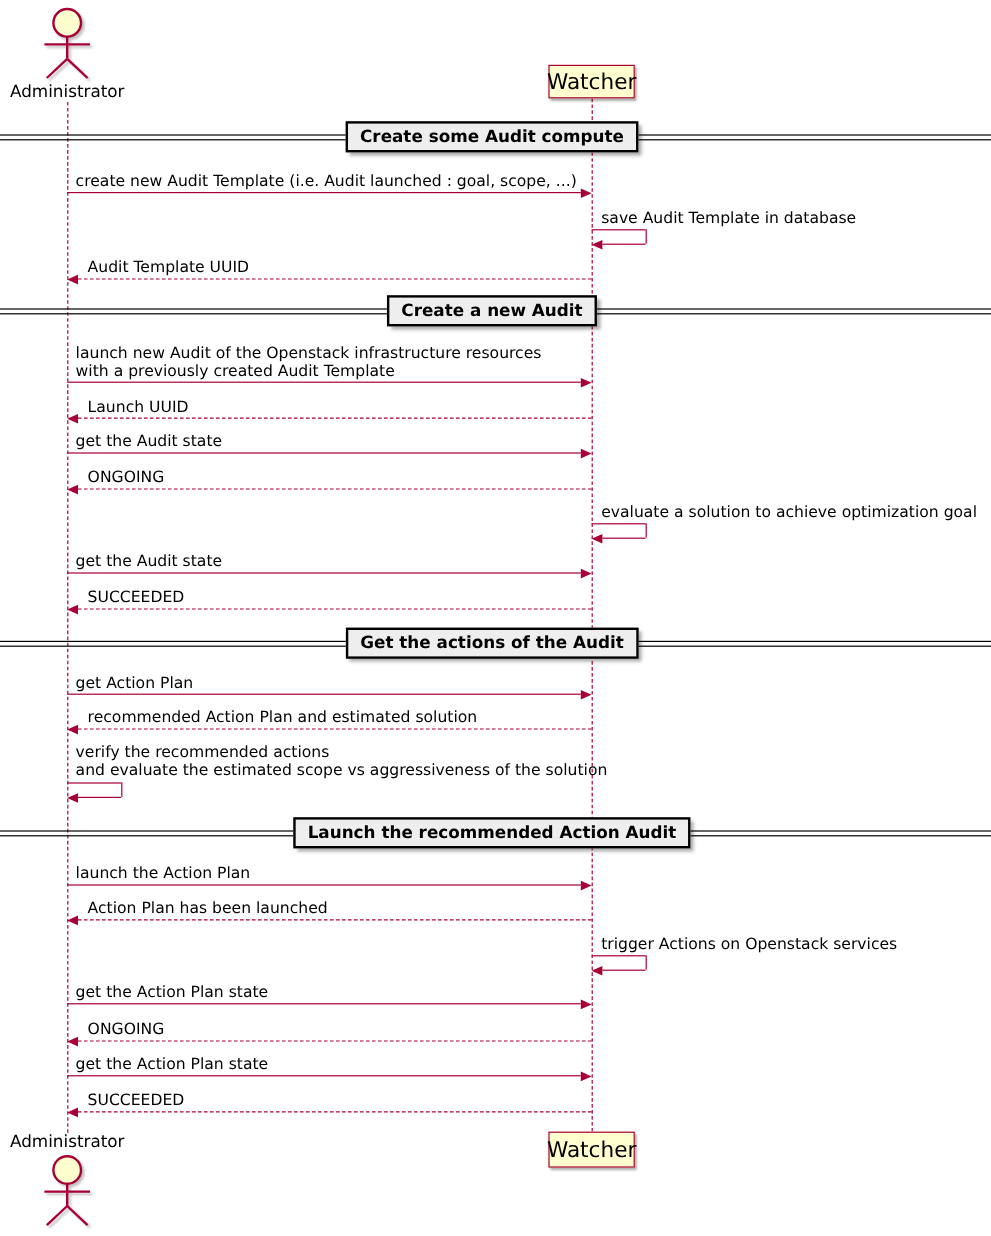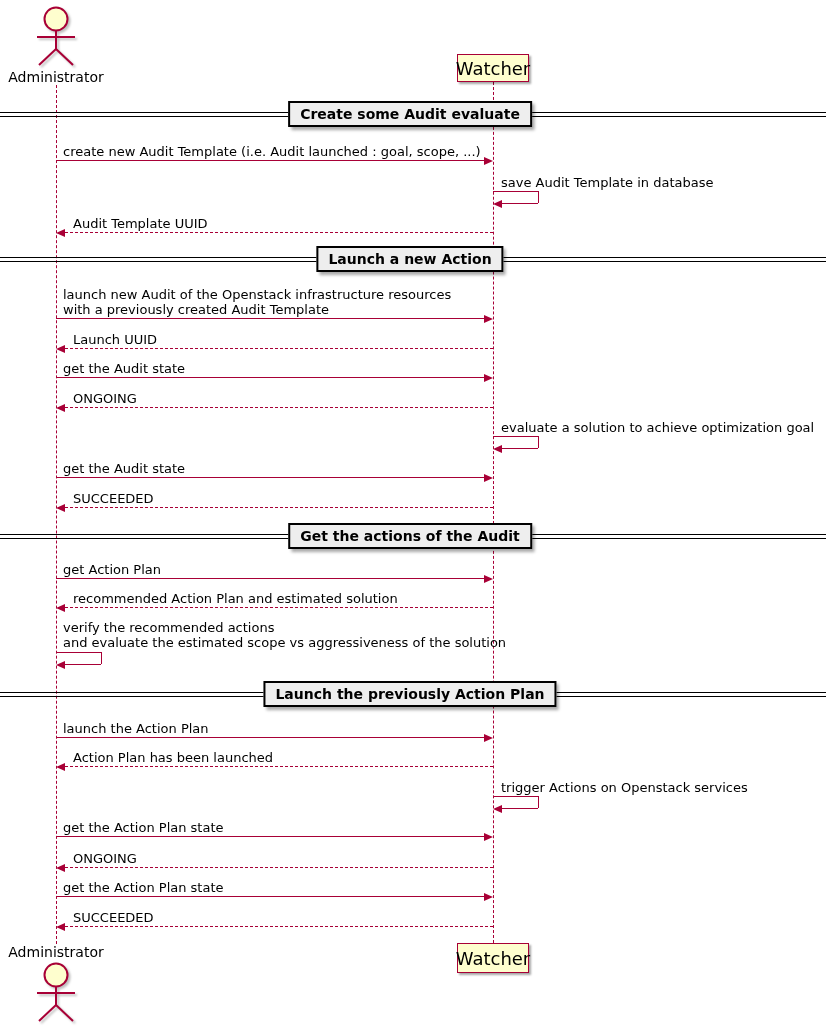--- a/index.html
+++ b/index.html
@@ -64,33 +64,33 @@
     <line x1="7" y1="32" x2="45" y2="32" stroke="#A80036" stroke-width="2"></line>
     <line x1="26" y1="44" x2="9" y2="60" stroke="#A80036" stroke-width="2"></line>
     <line x1="26" y1="44" x2="43" y2="60" stroke="#A80036" stroke-width="2"></line>
   </svg>
   <div class="actor-label" style="left:56px;top:69px">Administrator</div>
 
   <div class="participant" style="left:457px;top:54px;width:72px;height:28px">Watcher</div>
 
   <div class="divider" style="top:112px">
     <div class="div-line"></div>
-    <div class="div-box">Create some Audit evaluate</div>
+    <div class="div-box">Create some Audit compute</div>
   </div>
   <div class="divider" style="top:257px">
     <div class="div-line"></div>
-    <div class="div-box">Launch a new Action</div>
+    <div class="div-box">Create a new Audit</div>
   </div>
   <div class="divider" style="top:534px">
     <div class="div-line"></div>
     <div class="div-box">Get the actions of the Audit</div>
   </div>
   <div class="divider" style="top:692px">
     <div class="div-line"></div>
-    <div class="div-box">Launch the previously Action Plan</div>
+    <div class="div-box">Launch the recommended Action Audit</div>
   </div>
 
   <div class="msg sync" style="top:144px">
     <span class="lbl">create new Audit Template (i.e. Audit launched : goal, scope, ...)</span>
     <i class="ln"></i>
     <i class="ah r"></i>
   </div>
 
   <div class="msg selfw" style="top:175px">
     <span class="lbl">save Audit Template in database</span>

